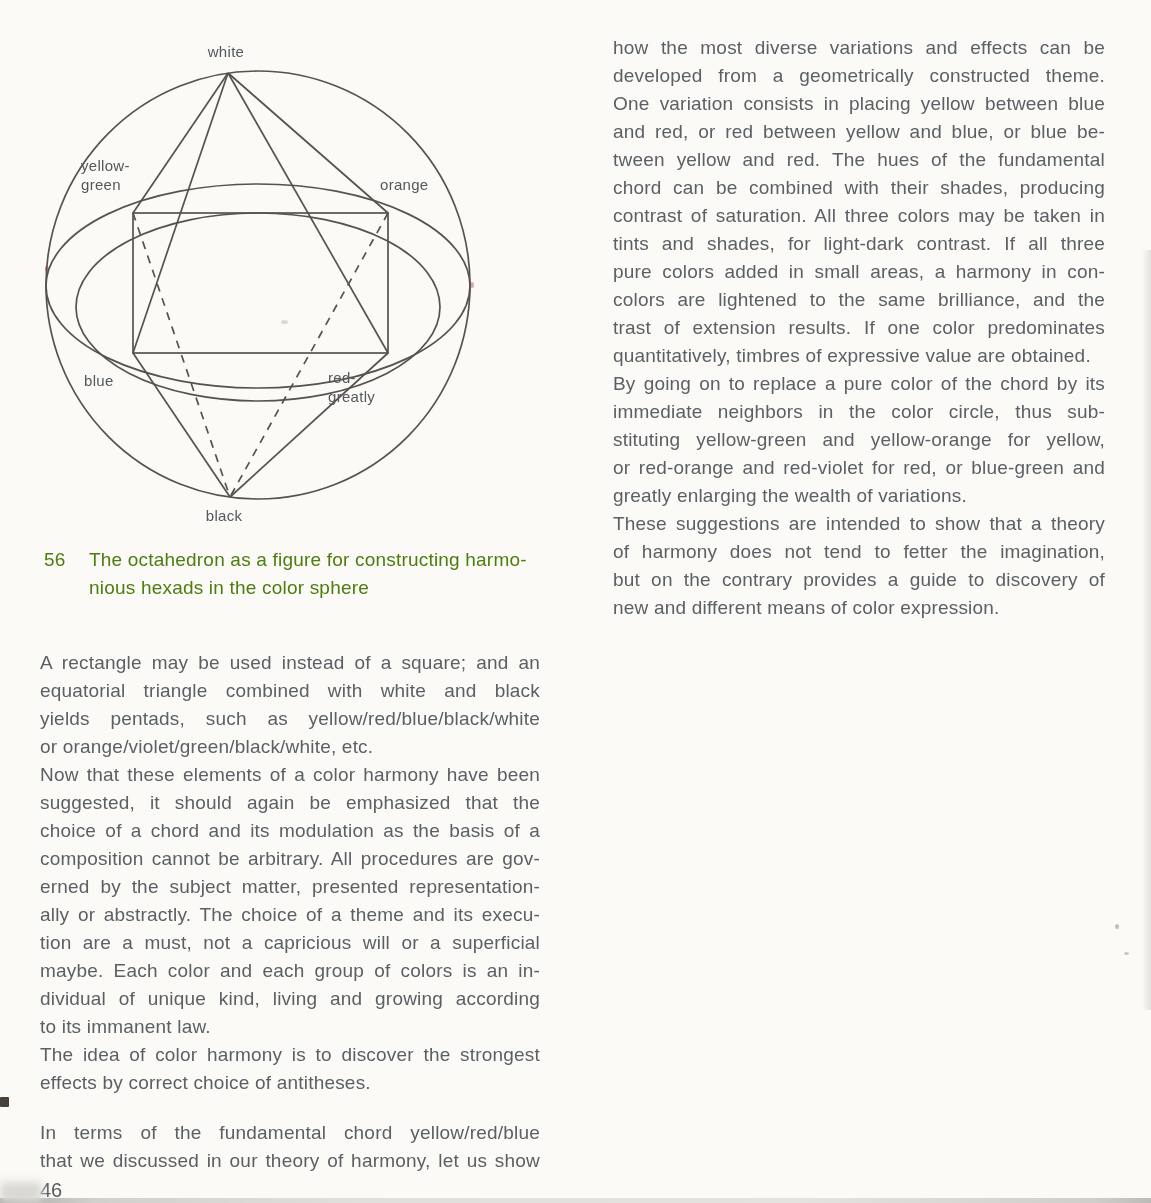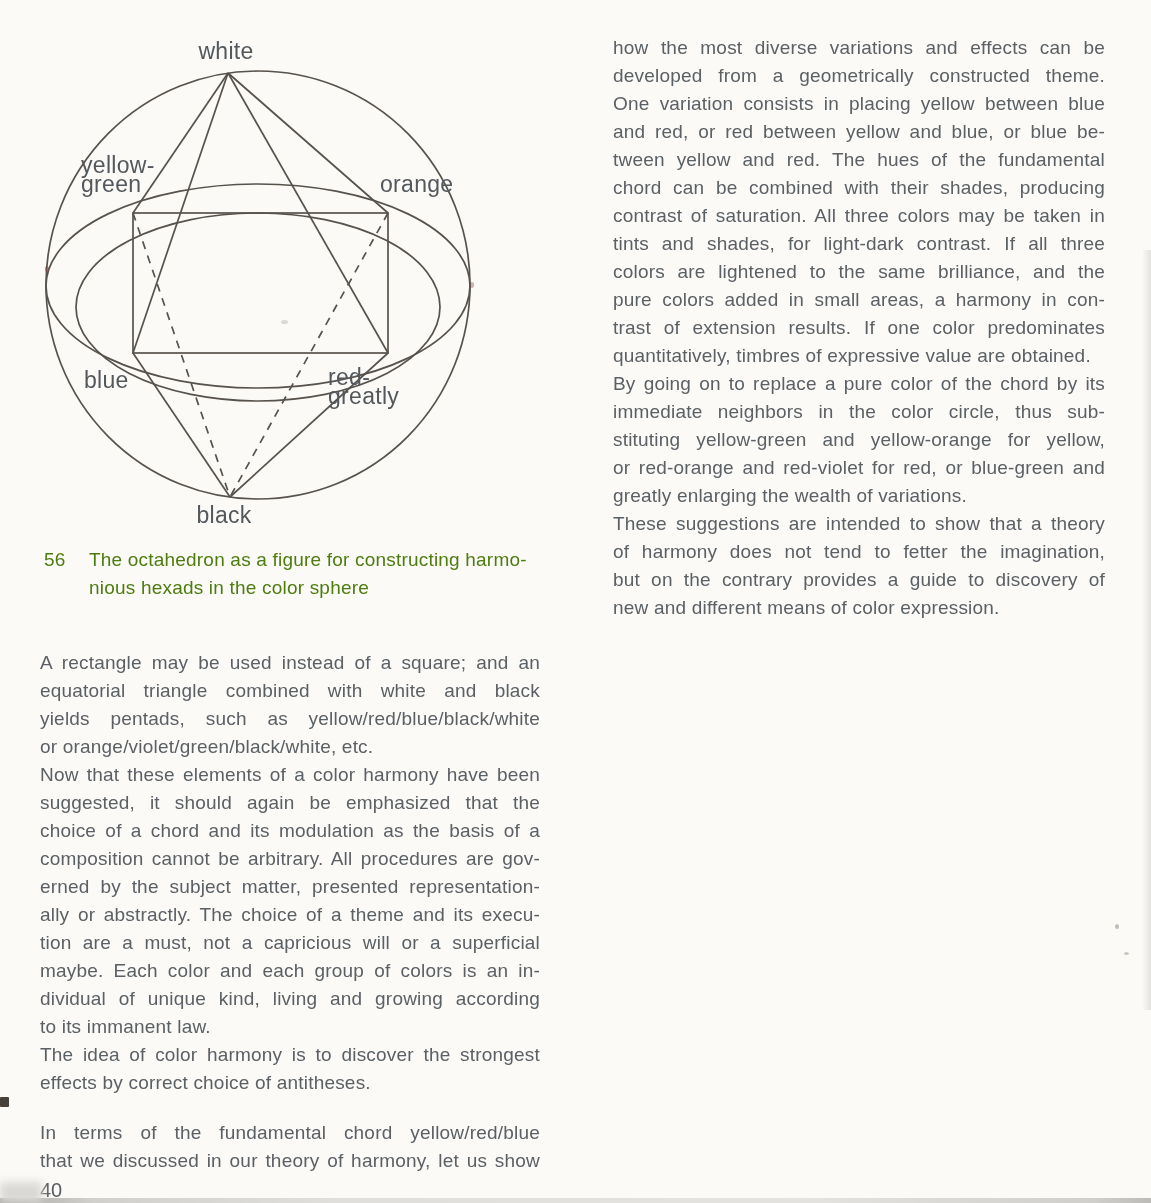--- a/index.html
+++ b/index.html
@@ -19,21 +19,21 @@
   .tline.j{text-align:justify;text-align-last:justify;}
   .tline.gap{margin-top:22px;}
   
   .caption{position:absolute;font-size:19px;line-height:28px;letter-spacing:.2px;color:#4d7c0f;}
   #cap-num{left:44px;top:546px;}
   #cap-line1{left:89px;top:546px;}
   #cap-line2{left:89px;top:574px;}
   
   #page-num{position:absolute;left:40px;top:1176px;font-size:20px;line-height:28px;color:#575c60;}
   
-  .fig-label{position:absolute;font-size:23px;line-height:19px;letter-spacing:.3px;color:#53585c;}
+  .fig-label{position:absolute;font-size:15px;line-height:19px;letter-spacing:.3px;color:#53585c;}
   #lbl-white{left:190px;top:42px;width:72px;text-align:center;}
   #lbl-yellow-green{left:81px;top:156px;}
   #lbl-orange{left:380px;top:175px;}
   #lbl-blue{left:84px;top:371px;}
   #lbl-red-violet{left:328px;top:368px;}
   #lbl-black{left:186px;top:506px;width:76px;text-align:center;}
   
   #figure-svg{position:absolute;left:0;top:0;}
   
   .artifact{position:absolute;pointer-events:none;}
@@ -109,36 +109,36 @@
     </div>
   <div class="col" id="right-col">
       <div class="tline j">how the most diverse variations and effects can be</div>
       <div class="tline j">developed from a geometrically constructed theme.</div>
       <div class="tline j">One variation consists in placing yellow between blue</div>
       <div class="tline j">and red, or red between yellow and blue, or blue be-</div>
       <div class="tline j">tween yellow and red. The hues of the fundamental</div>
       <div class="tline j">chord can be combined with their shades, producing</div>
       <div class="tline j">contrast of saturation. All three colors may be taken in</div>
       <div class="tline j">tints and shades, for light-dark contrast. If all three</div>
+      <div class="tline j">pure colors added in small areas, a harmony in con-</div>
       <div class="tline j">colors are lightened to the same brilliance, and the</div>
-      <div class="tline j">pure colors added in small areas, a harmony in con-</div>
       <div class="tline j">trast of extension results. If one color predominates</div>
       <div class="tline">quantitatively, timbres of expressive value are obtained.</div>
       <div class="tline j">By going on to replace a pure color of the chord by its</div>
       <div class="tline j">immediate neighbors in the color circle, thus sub-</div>
       <div class="tline j">stituting yellow-green and yellow-orange for yellow,</div>
       <div class="tline j">or red-orange and red-violet for red, or blue-green and</div>
       <div class="tline">greatly enlarging the wealth of variations.</div>
       <div class="tline j">These suggestions are intended to show that a theory</div>
       <div class="tline j">of harmony does not tend to fetter the imagination,</div>
       <div class="tline j">but on the contrary provides a guide to discovery of</div>
       <div class="tline">new and different means of color expression.</div>
     </div>
 
-  <div id="page-num">40</div>
+  <div id="page-num">46</div>
 
   <div class="artifact" id="edge-bottom"></div>
   <div class="artifact" id="edge-mark"></div>
   <div class="artifact" id="smudge-bl"></div>
   <div class="artifact" id="edge-right"></div>
   <div class="artifact" id="speck-1"></div>
   <div class="artifact" id="speck-2"></div>
   <div class="artifact" id="speck-center"></div>
   <div class="artifact" id="tangent-l"></div>
   <div class="artifact" id="tangent-r"></div>

